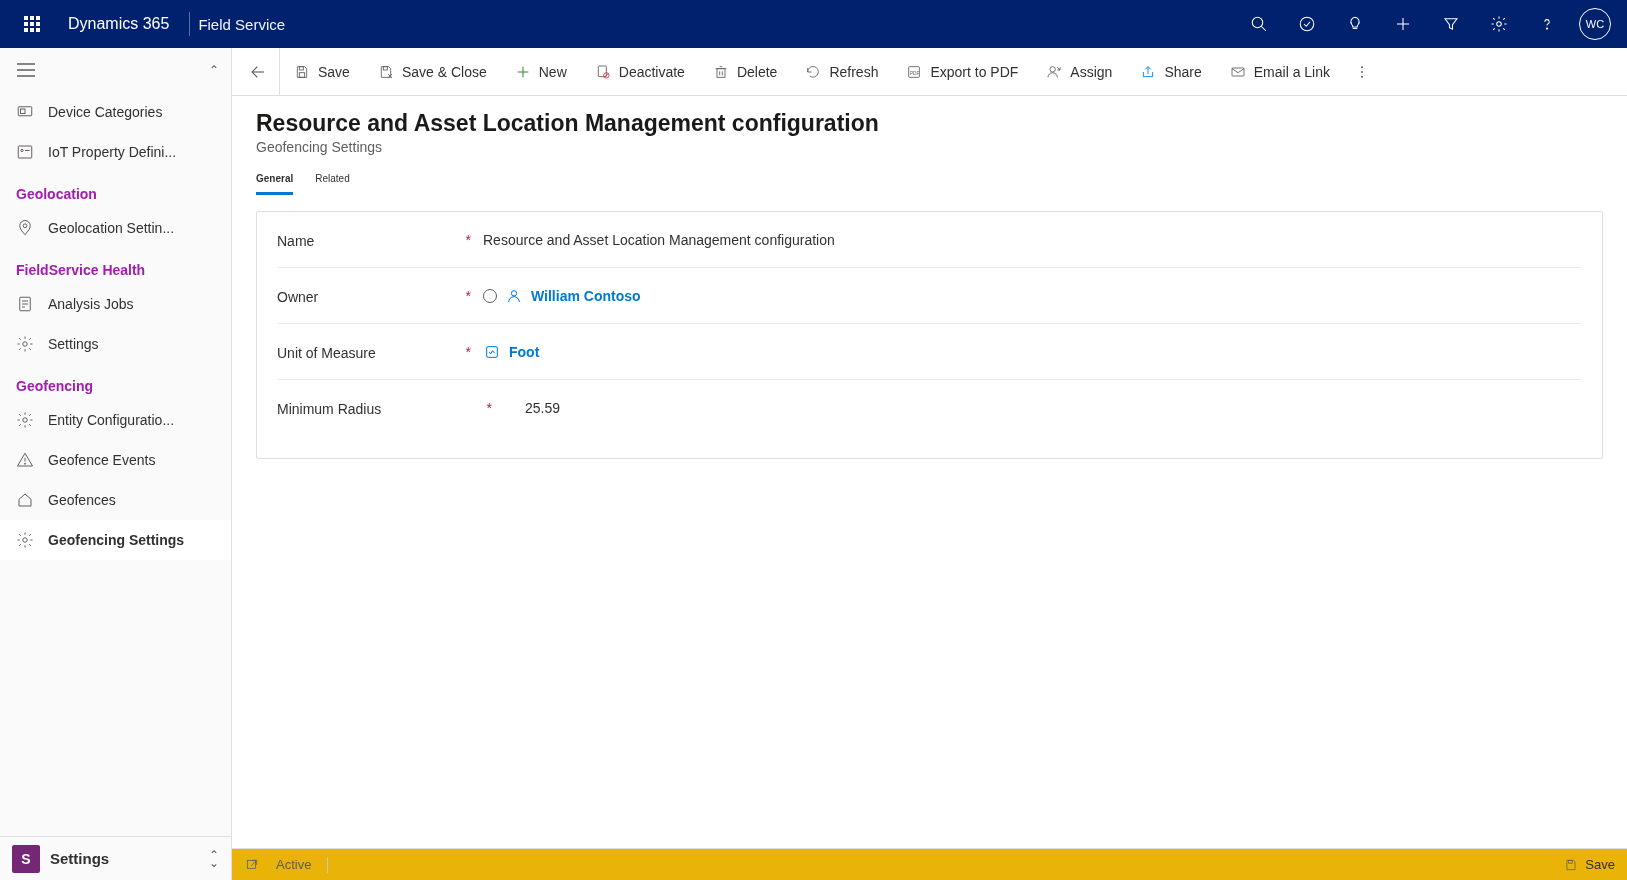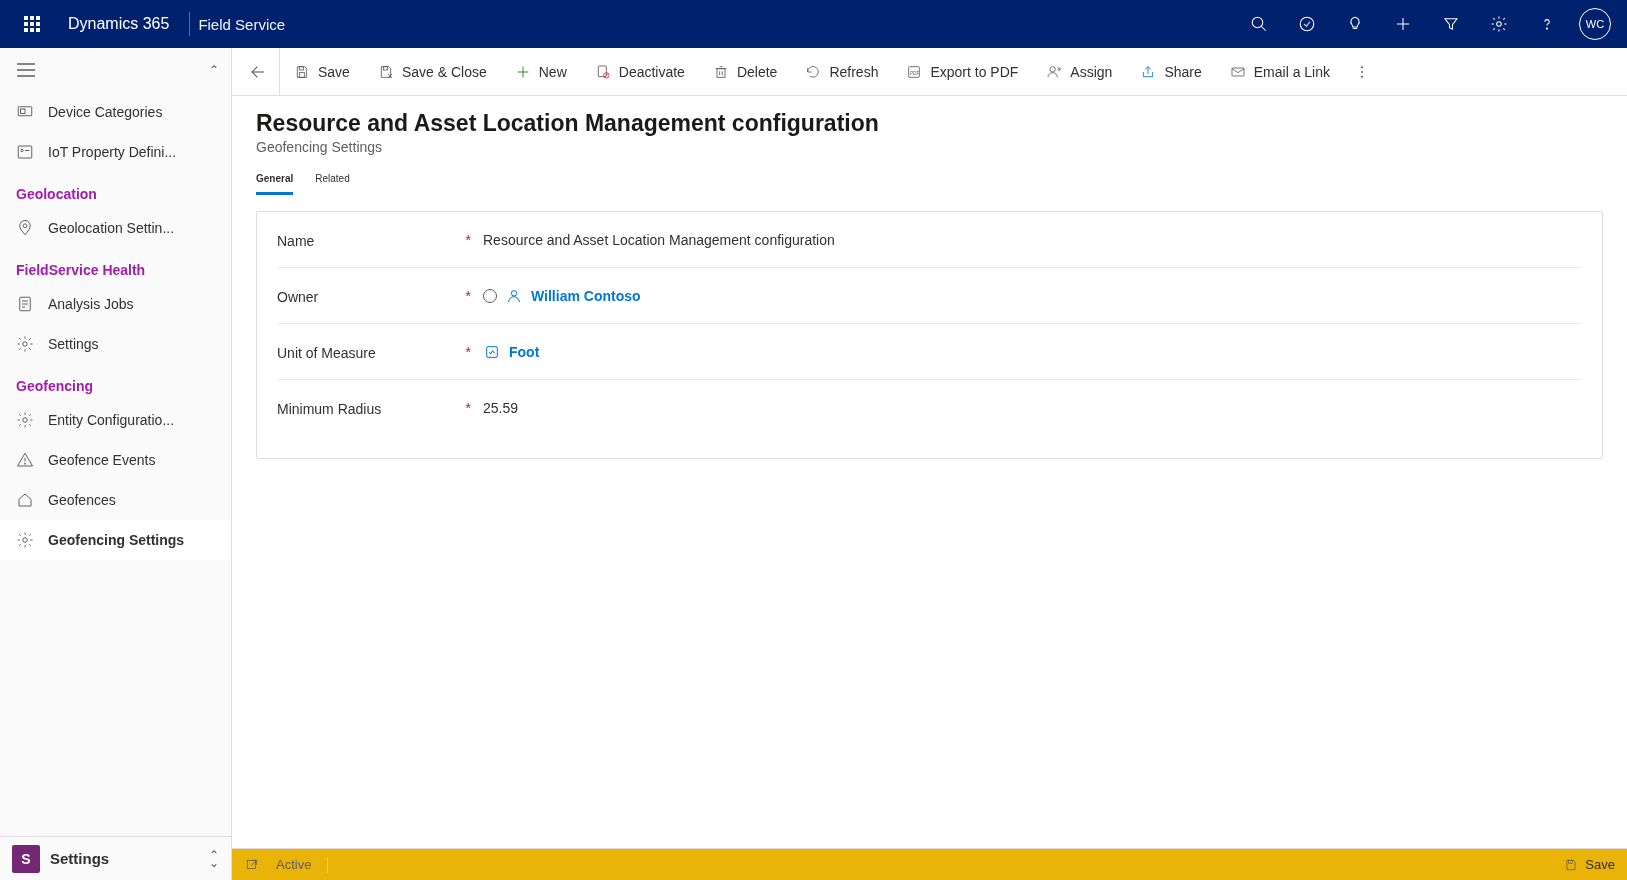--- a/index.html
+++ b/index.html
@@ -71,21 +71,21 @@
 .page-subtitle { font-size: 14px; color: #605e5c; margin-top: 2px; }
 
 
 .tabs { display: flex; gap: 22px; padding: 18px 24px 0; border-bottom: 0; }
 .tab { font-size: 10px; padding-bottom: 8px; cursor: pointer; color: #323130; }
 .tab.active { font-weight: 600; border-bottom: 3px solid #0078d4; }
 
 
 .form-card { margin: 16px 24px; border: 1px solid #e1dfdd; border-radius: 2px; padding: 0 20px 22px; }
 .form-row { display: flex; align-items: center; min-height: 56px; border-bottom: 1px solid #edebe9; }
-.form-row:last-child { border-bottom: none; }
+.form-row:last-child { border-bottom: none; gap: 21px; }
 .form-label { width: 180px; font-size: 14px; color: #323130; padding-top: 2px; }
 .form-req { width: 16px; color: #a4262c; font-size: 14px; text-align: right; padding-right: 2px; }
 .form-value { flex: 1; font-size: 14px; display: flex; align-items: center; gap: 8px; padding-left: 10px; }
 .form-value .link { color: #0078d4; font-weight: 600; cursor: pointer; }
 .lookup-icon { width: 18px; height: 18px; display: flex; align-items: center; justify-content: center; }
 .lookup-icon svg { width: 16px; height: 16px; stroke: #0078d4; fill: none; stroke-width: 1.5; }
 .owner-circle { width: 14px; height: 14px; border: 1.5px solid #605e5c; border-radius: 50%; }
 .value-text { color: #323130; }
 
 

